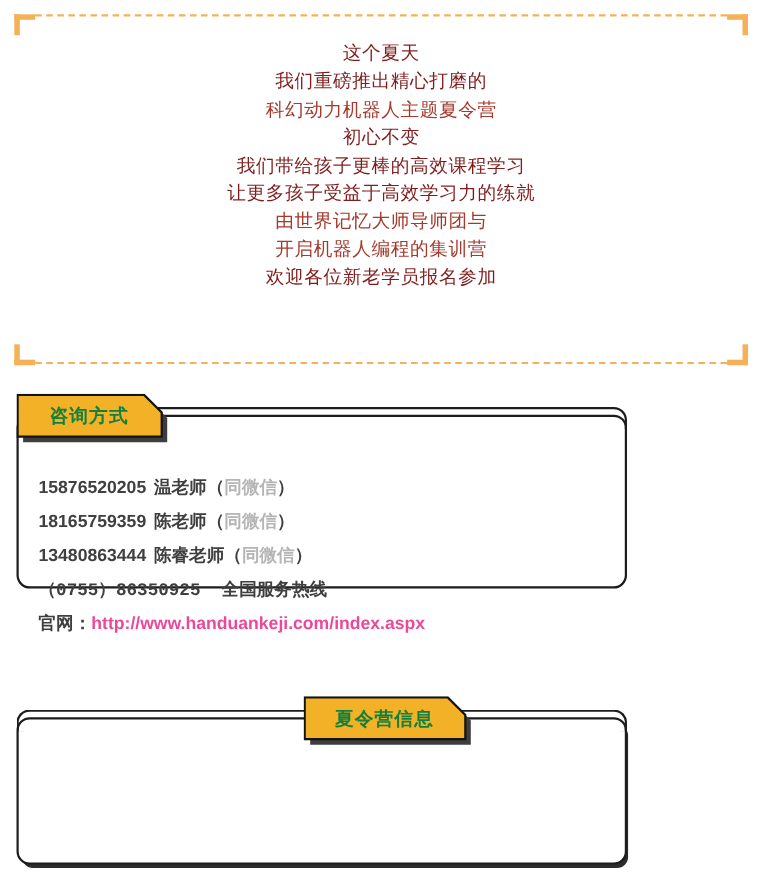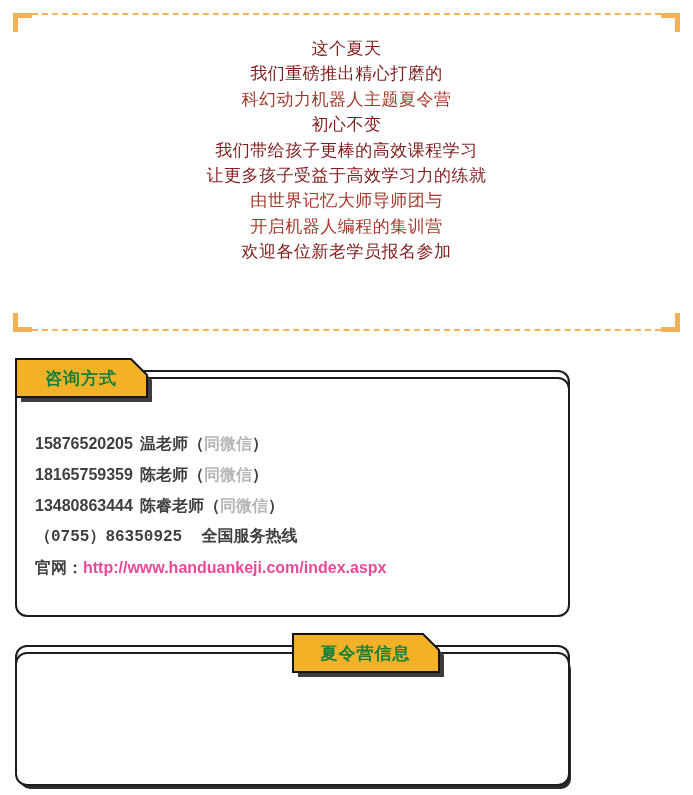--- a/index.html
+++ b/index.html
@@ -29,21 +29,21 @@
 
   
   .fancy-box { position:absolute; background:#fff; border:2px solid #1c1c1c; border-radius:12px; z-index:1; }
   .fancy-box::before { content:""; position:absolute; top:-9px; left:-2px; right:-2px; height:18px;
                        border:2px solid #1c1c1c; border-bottom:none; border-radius:12px 12px 0 0;
                        pointer-events:none; }
   .shadowed { box-shadow:3px 5px 0 -2px #2c2c2c; }
 
   
   .contact { position:absolute; top:358px; left:15px; width:570px; height:245px; }
-  .contact .fancy-box { top:19px; left:0; width:555px; height:240px; }
+  .contact .fancy-box { top:19px; left:0; width:555px; height:158px; }
   .contact-body { position:absolute; top:55px; left:18px; right:14px; }
   .c-row { font-size:16px; font-weight:bold; color:#3f3f3f; line-height:20px; margin-bottom:11px; }
   .c-row .name { margin-left:7px; }
   .wechat.muted { color:#b5b5b5; }
   .wechat.plain { color:#3f3f3f; }
   .pre { white-space:pre;font-family:Liberation Mono, monospace; }
   .site-link { color:#ec4899; text-decoration:none; cursor:pointer; }
 
   
   .camp { position:absolute; top:633px; left:0; width:693px; height:160px; }
@@ -100,21 +100,21 @@
         <div class="c-row pre">（0755）86350925  全国服务热线</div>
         <div class="c-row">
           <span>官网：</span><a class="site-link">http://www.handuankeji.com/index.aspx</a>
         </div>
       </div>
     </div>
   </section>
 
   <section class="camp">
     <div class="fancy-box shadowed"></div>
-    <div class="tab" style="top:0; left:292px; width:154px; height:47px;">
+    <div class="tab" style="top:0; left:276px; width:154px; height:47px;">
       <svg width="154" height="47" viewBox="0 0 154 47">
         <polygon points="6,6 136,6 152,22 152,44 6,44" fill="#3d3d3d"></polygon>
         <polygon points="1,1 131,1 147,17 147,39 1,39" fill="#f3b127" stroke="#141414" stroke-width="2"></polygon>
       </svg>
       <span class="tab-label" style="width:147px;">夏令营信息</span>
     </div>
     <div class="camp-body">
       <div class="info-row">
         <span class="info-label">时间:</span><span class="info-value">2019年7月中下旬</span>
       </div>

